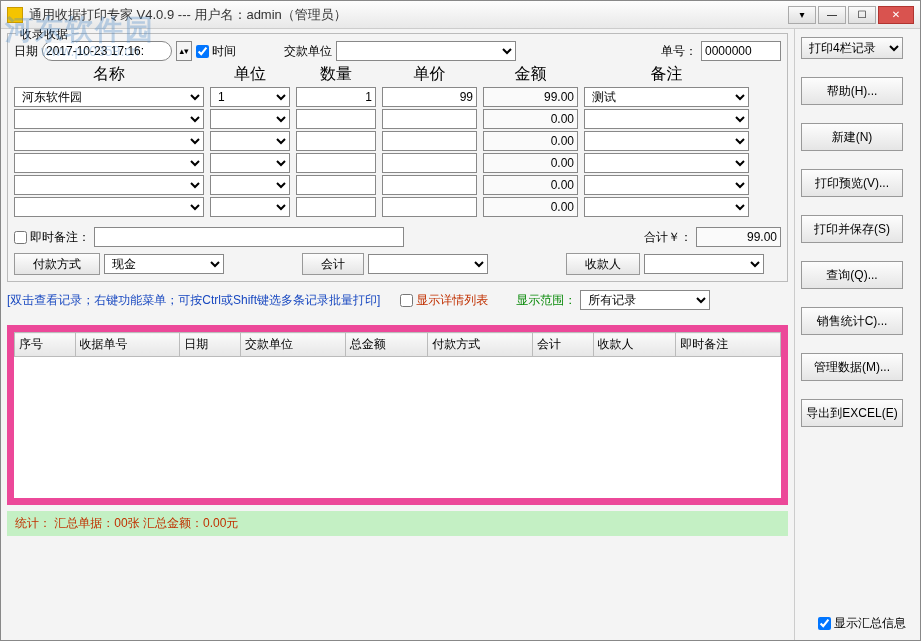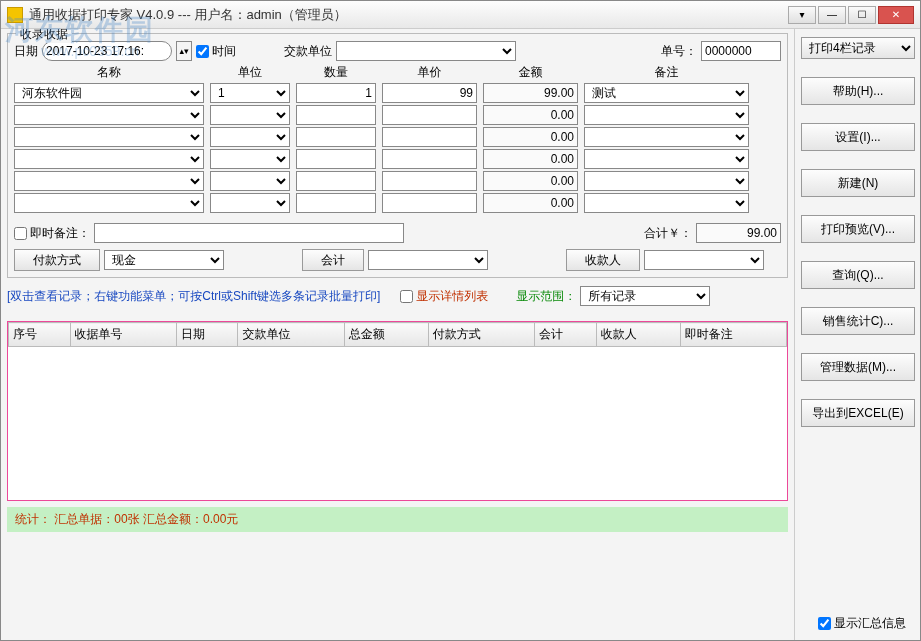--- a/index.html
+++ b/index.html
@@ -7,38 +7,38 @@
 .window { width: 921px; height: 641px; background: #f4f4f4; border: 1px solid #888; position: relative; }
 .titlebar { height: 28px; background: linear-gradient(#fdfdfd,#e8e8e8); border-bottom: 1px solid #ccc; display: flex; align-items: center; padding: 0 6px; }
 .titlebar .appicon { width: 16px; height: 16px; background: #f5c400; border: 1px solid #c99a00; margin-right: 6px; }
 .titlebar .title { flex: 1; color: #333; font-size: 13px; }
 .winbtns { display: flex; gap: 2px; }
 .winbtn { width: 28px; height: 18px; border: 1px solid #aaa; background: linear-gradient(#fafafa,#e0e0e0); display: flex; align-items: center; justify-content: center; font-size: 10px; }
 .winbtn.close { background: #d9534f; color: #fff; border-color: #b03430; width: 36px; }
 .content { display: flex; height: calc(100% - 28px); }
 .main { flex: 1; padding: 4px 6px; overflow: hidden; position: relative; }
 .side { width: 126px; padding: 8px 6px; border-left: 1px solid #ccc; display: flex; flex-direction: column; gap: 18px; }
-.sidebtn, .sideselect { width: 114px; height: 28px; font-size: 12px; background: linear-gradient(#fdfdfd,#e5e5e5); border: 1px solid #999; cursor: pointer; }
+.sidebtn, .sideselect { width: 102px; height: 28px; font-size: 12px; background: linear-gradient(#fdfdfd,#e5e5e5); border: 1px solid #999; cursor: pointer; }
 .sideselect { height: 22px; }
 .groupbox { border: 1px solid #bbb; margin-bottom: 4px; padding: 4px 6px 6px; position: relative; background: #f4f4f4; }
 .groupbox > .legend { position: absolute; top: -8px; left: 8px; background: #f4f4f4; padding: 0 4px; font-size: 12px; }
 .row { display: flex; align-items: center; gap: 4px; margin: 3px 0; }
 .row label { white-space: nowrap; }
 input[type=text], select { font-size: 12px; height: 20px; border: 1px solid #888; padding: 0 3px; background: #fff; }
 input[type=text][readonly] { background: #fafafa; }
 .gridhead, .gridrow { display: grid; grid-template-columns: 190px 80px 80px 95px 95px 165px; gap: 6px; align-items: center; margin: 2px 0; }
-.gridhead div { text-align: center; font-size: 12px; }
+.gridhead div { text-align: center; font-size: 16px; }
 .gridrow select, .gridrow input { width: 100%; }
 .num { text-align: right; }
 .btnrow { display: flex; gap: 18px; align-items: center; margin-top: 6px; }
 .btnrow .seg { display: flex; align-items: center; gap: 4px; }
 .btnrow button { height: 22px; padding: 0 18px; background: linear-gradient(#fdfdfd,#e5e5e5); border: 1px solid #999; cursor: pointer; font-size: 12px; }
 .hint { color: #1848c0; font-size: 12px; }
 .greenlbl { color: #0a8a0a; }
-.tablearea { border: 1px solid #ec4899; height: 180px; background: #fff; margin-top: 15px; overflow: auto; }
+.tablearea { border: 7px solid #ec4899; height: 180px; background: #fff; margin-top: 15px; overflow: auto; }
 .tbl { width: 100%; border-collapse: collapse; }
 .tbl th { background: linear-gradient(#fafafa,#e6e6e6); border: 1px solid #bbb; font-weight: normal; padding: 3px 4px; font-size: 12px; text-align: left; }
 .statusbar { background: #c4f0c4; color: #c03000; padding: 4px 8px; font-size: 12px; margin-top: 6px; }
 .watermark { position: absolute; top: 10px; left: 4px; font-size: 28px; color: rgba(80,140,200,0.35); font-weight: bold; pointer-events: none; z-index: 5; letter-spacing: 2px; }
 .watermark-url { position: absolute; top: 42px; left: 40px; font-size: 14px; color: rgba(80,140,200,0.35); pointer-events: none; z-index: 5; }
 .check { display: inline-flex; align-items: center; gap: 3px; }
 .check input { width: 13px; height: 13px; }
 .bottomchk { position: absolute; bottom: 8px; right: 14px; }
 </style>
 </head>
@@ -197,23 +197,23 @@
           <tbody></tbody>
         </table>
       </div>
 
       <div class="statusbar">统计：  汇总单据：00张     汇总金额：0.00元</div>
     </div>
 
     <div class="side">
       <select class="sideselect"><option>打印4栏记录</option></select>
       <button class="sidebtn">帮助(H)...</button>
-      <button class="sidebtn">设置(I)...</button>
       <button class="sidebtn">新建(N)</button>
       <button class="sidebtn">打印预览(V)...</button>
+      <button class="sidebtn">打印并保存(S)</button>
       <button class="sidebtn">查询(Q)...</button>
       <button class="sidebtn">销售统计C)...</button>
       <button class="sidebtn">管理数据(M)...</button>
       <button class="sidebtn">导出到EXCEL(E)</button>
       <label class="check bottomchk">
           <input type="checkbox" checked="" style="">
           <span> 显示汇总信息</span>
         </label>
     </div>
   </div>

